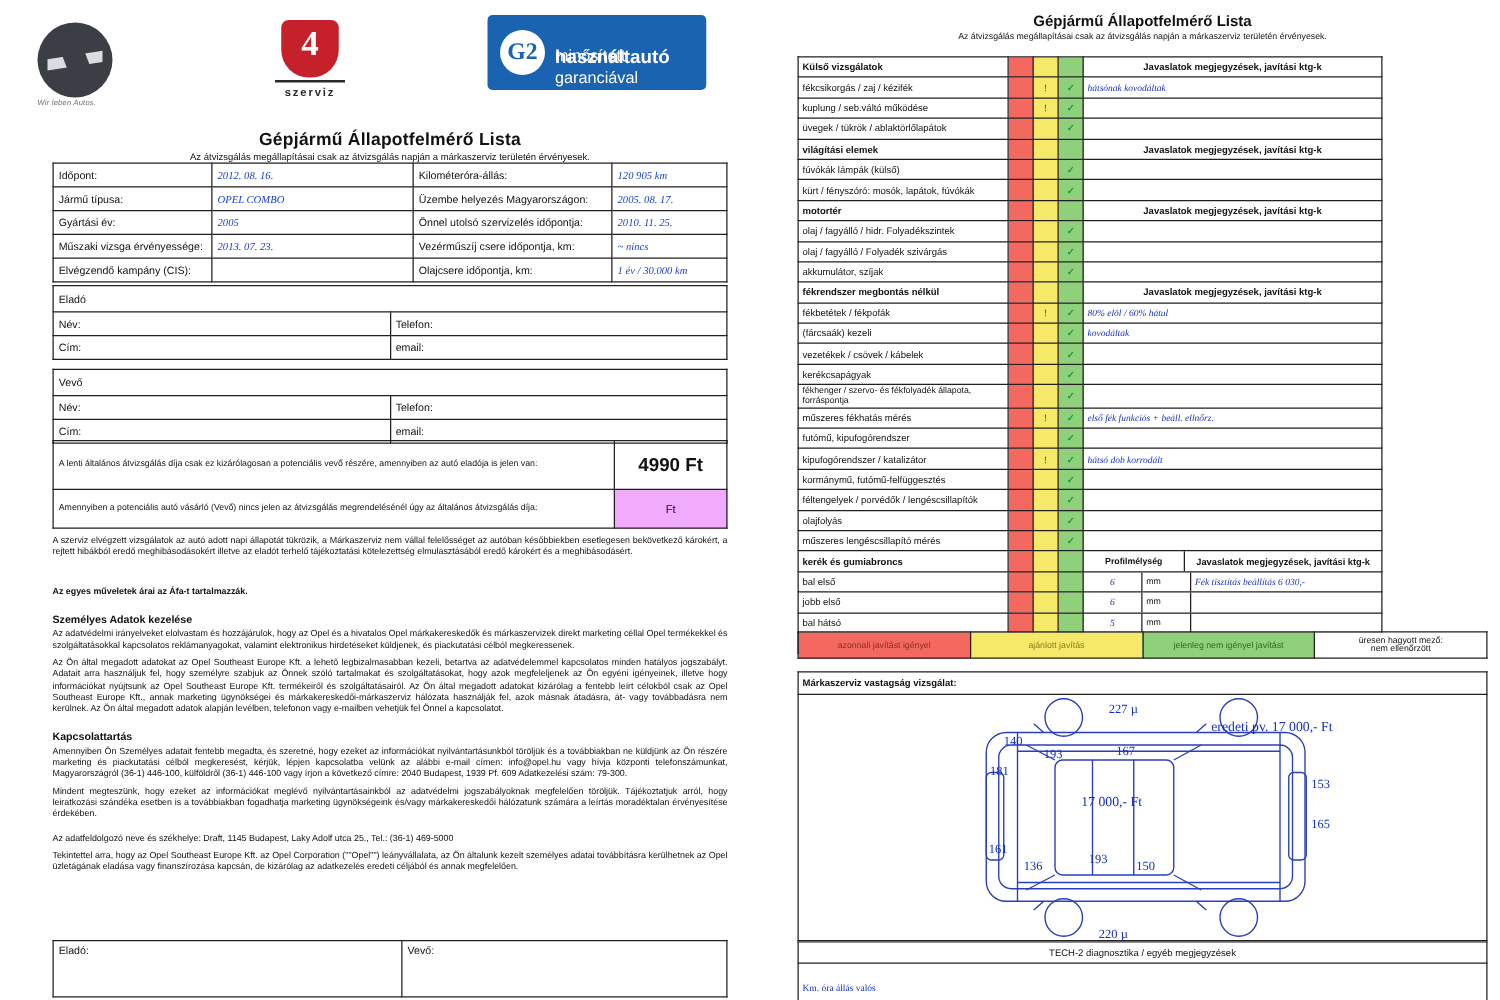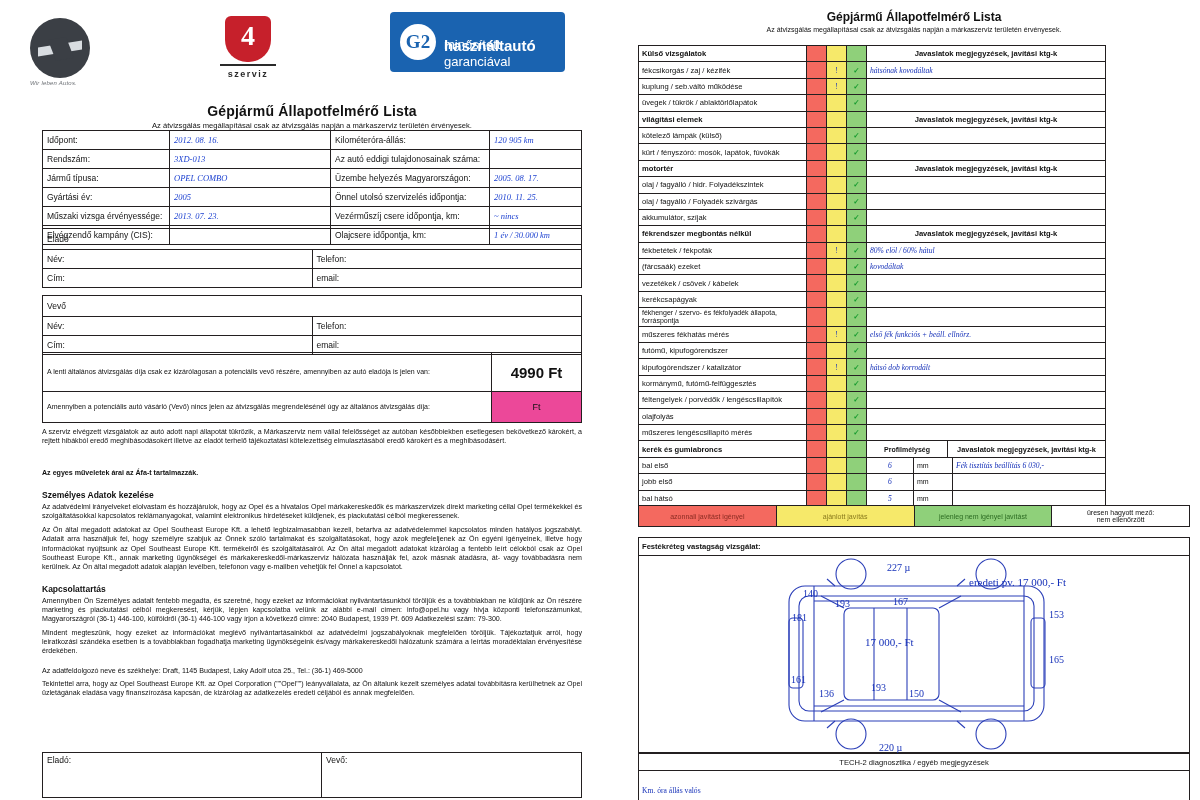--- a/index.html
+++ b/index.html
@@ -96,26 +96,20 @@
   <div class="blk" style="top:130px;">
     <table class="tbl">
       <tbody>
             <tr>
         <td style="width:118px;">Időpont:</td>
         <td style="width:152px;" class="hw">2012. 08. 16.</td>
         <td style="width:150px;">Kilométeróra-állás:</td>
         <td class="hw">120 905 km</td>
       </tr>
       <tr>
-        <td>Rendszám:</td>
-        <td class="hw">3XD-013</td>
-        <td>Az autó eddigi tulajdonosainak száma:</td>
-        <td class="hw"></td>
-      </tr>
-      <tr>
         <td>Jármű típusa:</td>
         <td class="hw">OPEL COMBO</td>
         <td>Üzembe helyezés Magyarországon:</td>
         <td class="hw">2005. 08. 17.</td>
       </tr>
       <tr>
         <td>Gyártási év:</td>
         <td class="hw">2005</td>
         <td>Önnel utolsó szervizelés időpontja:</td>
         <td class="hw">2010. 11. 25.</td>
@@ -174,21 +168,21 @@
 
   <div class="blk" style="top:352px;">
     <table class="tbl">
       <tbody>
             <tr>
         <td style="width:440px;height:34px;font-size:7px;line-height:1.3;">A lenti általános átvizsgálás díja csak ez kizárólagosan a potenciális vevő részére, amennyiben az autó eladója is jelen van:</td>
         <td class="ctr" style="font-size:15px;font-weight:bold;">4990 Ft</td>
       </tr>
       <tr>
         <td style="height:26px;font-size:7px;line-height:1.3;">Amennyiben a potenciális autó vásárló (Vevő) nincs jelen az átvizsgálás megrendelésénél úgy az általános átvizsgálás díja:</td>
-        <td class="ctr" style="background:#ec4899;font-size:9px;">Ft</td>
+        <td class="ctr" style="background:#f0abfc;font-size:9px;">Ft</td>
       </tr>
     </tbody>
         </table>
   </div>
 
   <div class="blk" style="top:428px;">
     <div class="para">A szerviz elvégzett vizsgálatok az autó adott napi állapotát tükrözik, a Márkaszerviz nem vállal felelősséget az autóban későbbiekben esetlegesen bekövetkező károkért, a rejtett hibákból eredő meghibásodásokért illetve az eladót terhelő tájékoztatási kötelezettség elmulasztásából eredő károkért és a meghibásodásért.</div>
     <div class="para" style="margin-top:22px;font-weight:bold;">Az egyes műveletek árai az Áfa-t tartalmazzák.</div>
     <div class="sect-title" style="margin-top:12px;">Személyes Adatok kezelése</div>
     <div class="para" style="margin-top:3px;">Az adatvédelmi irányelveket elolvastam és hozzájárulok, hogy az Opel és a hivatalos Opel márkakereskedők és márkaszervizek direkt marketing céllal Opel termékekkel és szolgáltatásokkal kapcsolatos reklámanyagokat, valamint elektronikus hirdetéseket küldjenek, és piackutatási célból megkeressenek.</div>
@@ -260,21 +254,21 @@
       </tr>
 
       <tr>
         <td class="hdr">világítási elemek</td>
         <td class="c-red"></td>
               <td class="c-yel"></td>
               <td class="c-grn"></td>
         <td class="hdr ctr">Javaslatok megjegyzések, javítási ktg-k</td>
       </tr>
       <tr>
-        <td>kötelező lámpák (külső)</td>
+        <td>fúvókák lámpák (külső)</td>
         <td class="c-red mark"></td>
         <td class="c-yel mark"></td>
         <td class="c-grn tick">✓</td>
         <td class="hw-b"></td>
       </tr>
       <tr>
         <td>kürt / fényszóró: mosók, lapátok, fúvókák</td>
         <td class="c-red mark"></td>
         <td class="c-yel mark"></td>
         <td class="c-grn tick">✓</td>
@@ -318,21 +312,21 @@
         <td class="hdr ctr">Javaslatok megjegyzések, javítási ktg-k</td>
       </tr>
       <tr>
         <td>fékbetétek / fékpofák</td>
         <td class="c-red mark"></td>
         <td class="c-yel mark">!</td>
         <td class="c-grn tick">✓</td>
         <td class="hw-b">80% elöl / 60% hátul</td>
       </tr>
       <tr>
-        <td>(fárcsaák) ezeket</td>
+        <td>(fárcsaák) kezeli</td>
         <td class="c-red mark"></td>
         <td class="c-yel mark"></td>
         <td class="c-grn tick">✓</td>
         <td class="hw-b">kovodáltak</td>
       </tr>
       <tr>
         <td>vezetékek / csövek / kábelek</td>
         <td class="c-red mark"></td>
         <td class="c-yel mark"></td>
         <td class="c-grn tick">✓</td>
@@ -501,21 +495,21 @@
 nem ellenőrzött</td>
       </tr>
     </tbody>
         </table>
   </div>
 
   <div style="position:absolute;left:8px;top:537px;width:552px;">
     <table class="chk" style="width:100%;">
       <tbody>
             <tr>
-        <td class="hdr" style="height:15px;">Festékréteg vastagság vizsgálat:</td>
+        <td class="hdr" style="height:15px;">Márkaszerviz vastagság vizsgálat:</td>
       </tr>
     </tbody>
         </table>
 
     <div class="diagram" style="border-top:none;">
       <svg class="car-svg" width="550" height="194" viewBox="0 0 550 194">
         <g fill="none" stroke="#2b3fb8" stroke-width="1.1">
 
           <rect x="150" y="30" width="255" height="135" rx="16"></rect>
           <rect x="160" y="40" width="235" height="115" rx="10"></rect>
@@ -541,21 +535,21 @@
           <line x1="175" y1="45" x2="385" y2="45"></line>
           <line x1="175" y1="150" x2="385" y2="150"></line>
         </g>
       </svg>
 
       <div class="dnum" style="left:248px;top:6px;">227 µ</div>
       <div class="dnum" style="left:164px;top:32px;">140</div>
       <div class="dnum" style="left:196px;top:42px;">193</div>
       <div class="dnum" style="left:254px;top:40px;">167</div>
       <div class="dnum" style="left:153px;top:56px;">181</div>
-      <div class="dnum" style="left:410px;top:53px;">153</div>
+      <div class="dnum" style="left:410px;top:66px;">153</div>
       <div class="dnum" style="left:410px;top:98px;">165</div>
       <div class="dnum" style="left:152px;top:118px;">161</div>
       <div class="dnum" style="left:180px;top:132px;">136</div>
       <div class="dnum" style="left:232px;top:126px;">193</div>
       <div class="dnum" style="left:270px;top:132px;">150</div>
       <div class="dnum" style="left:240px;top:186px;">220 µ</div>
       <div class="dnum" style="left:226px;top:80px;font-size:11px;">17 000,- Ft</div>
       <div class="dnum" style="left:330px;top:20px;font-size:11px;">eredeti pv. 17 000,- Ft</div>
     </div>
 

